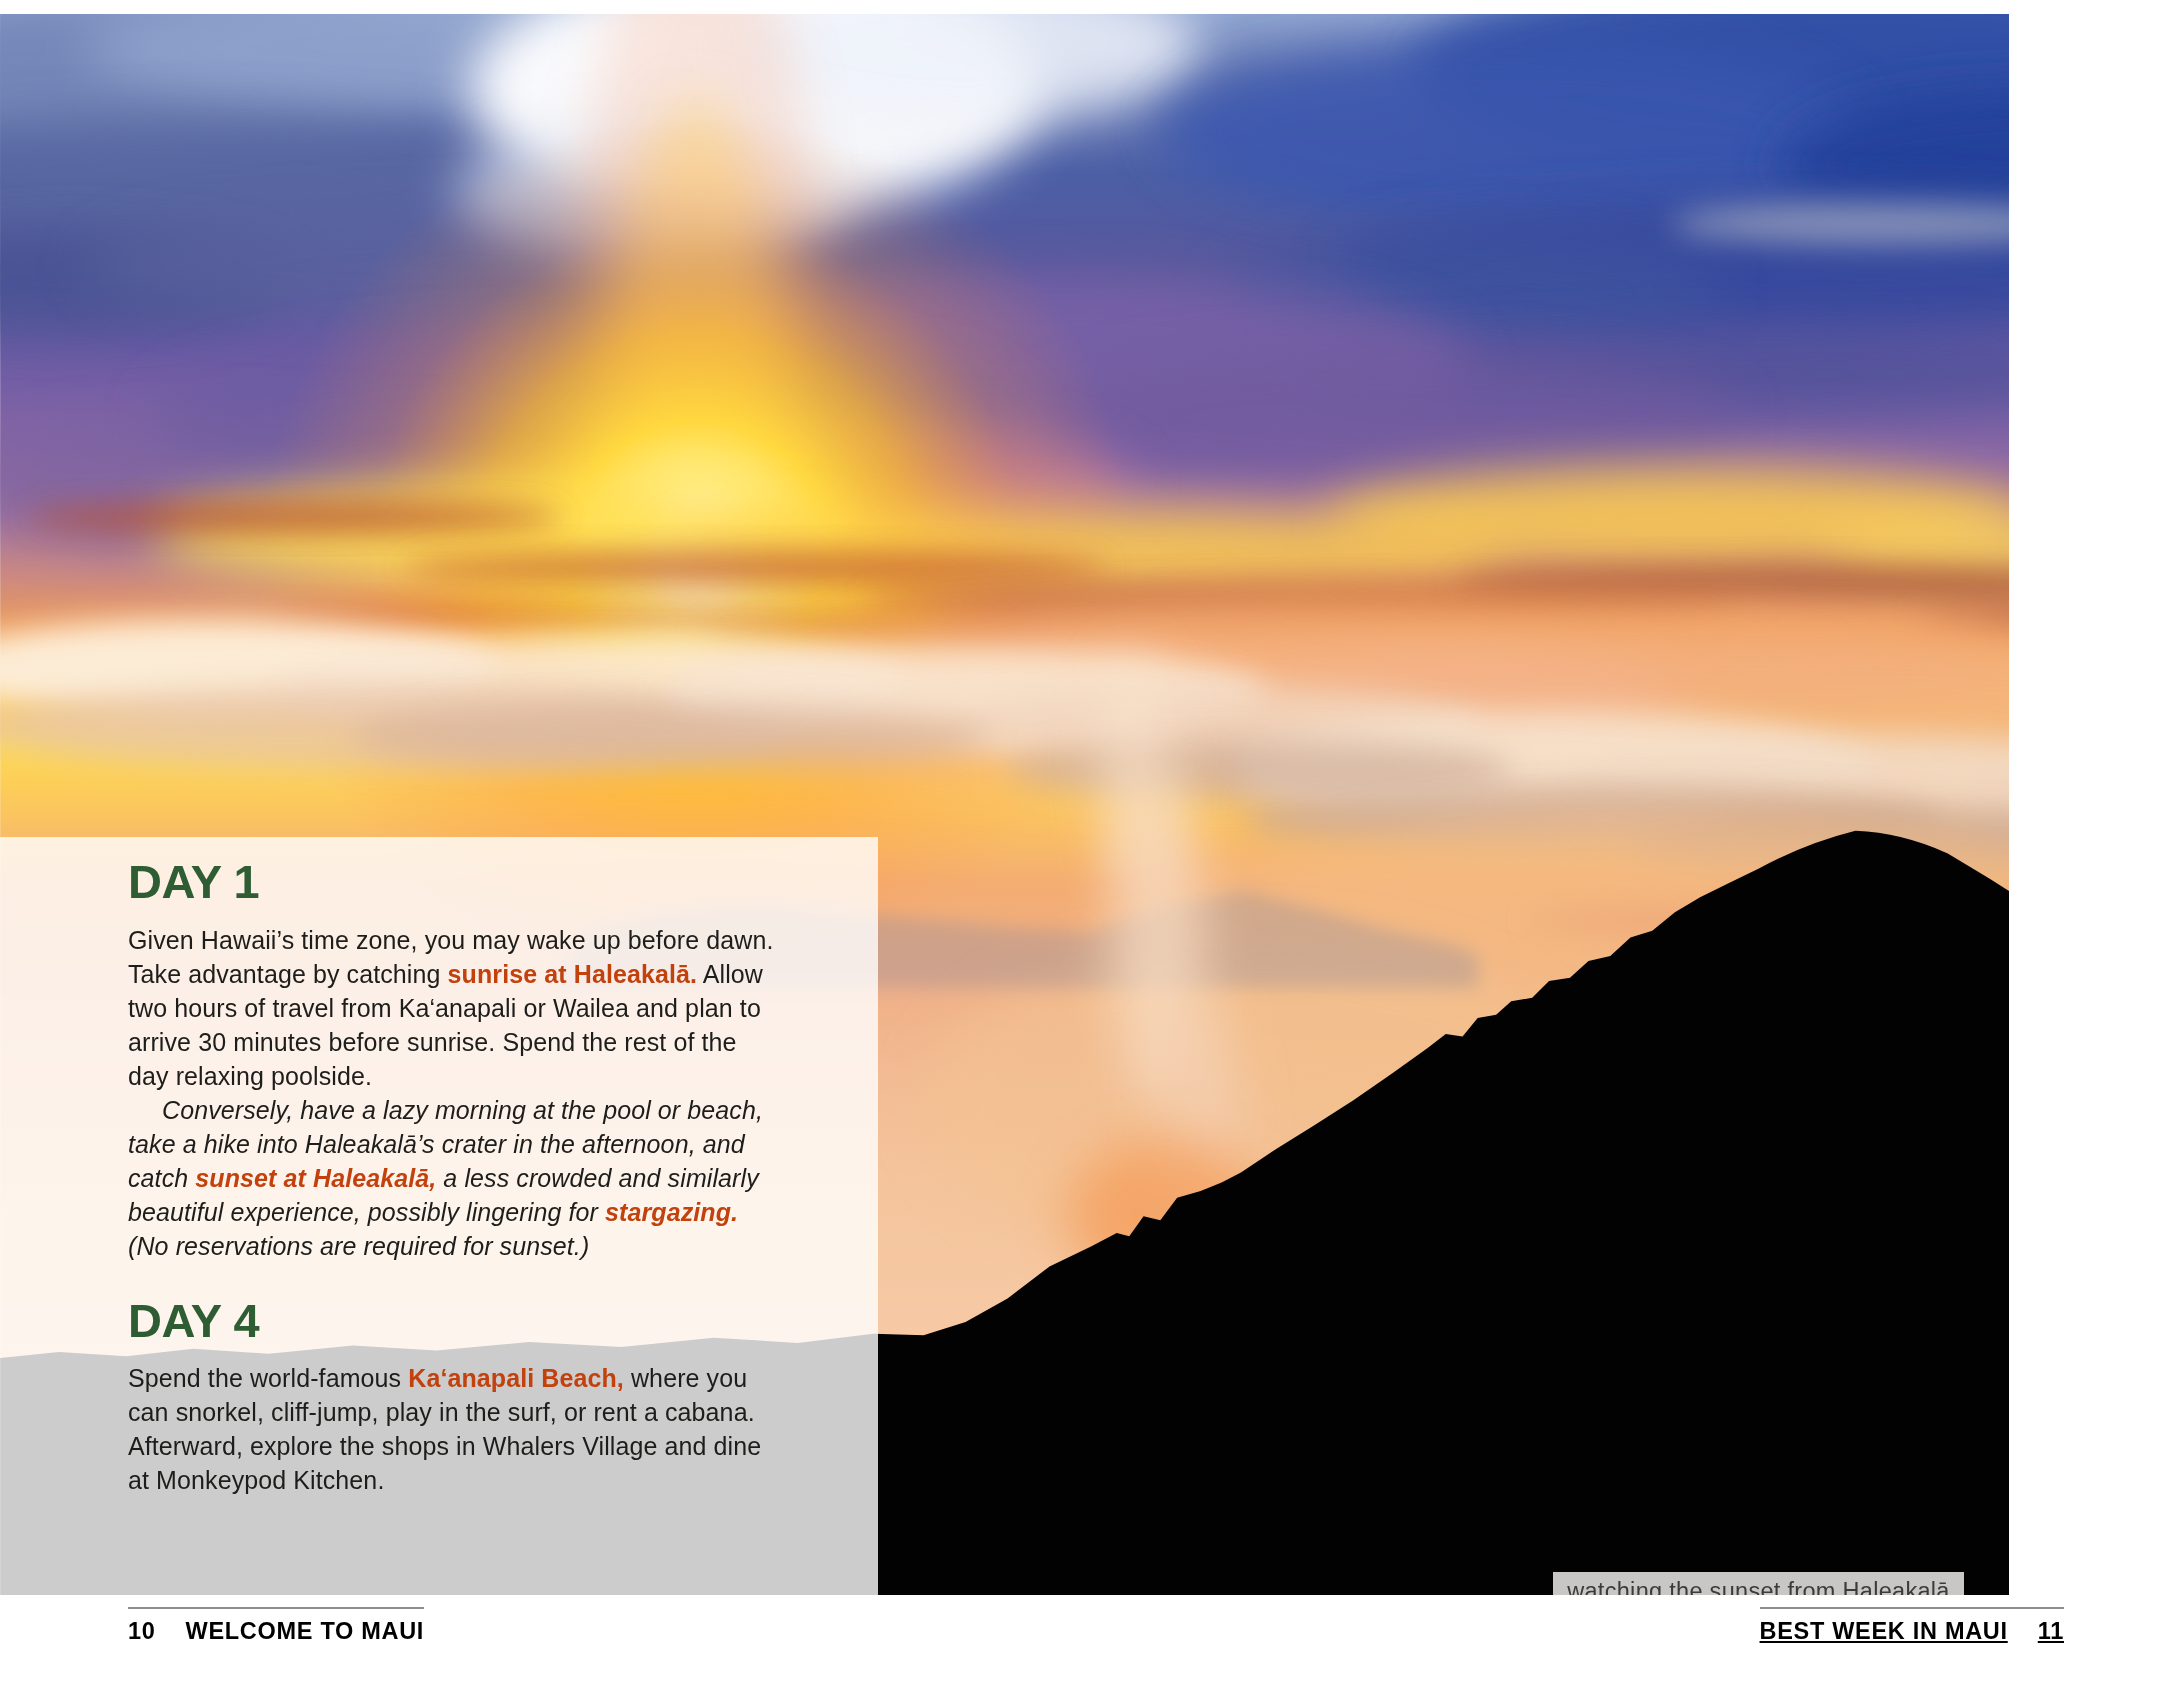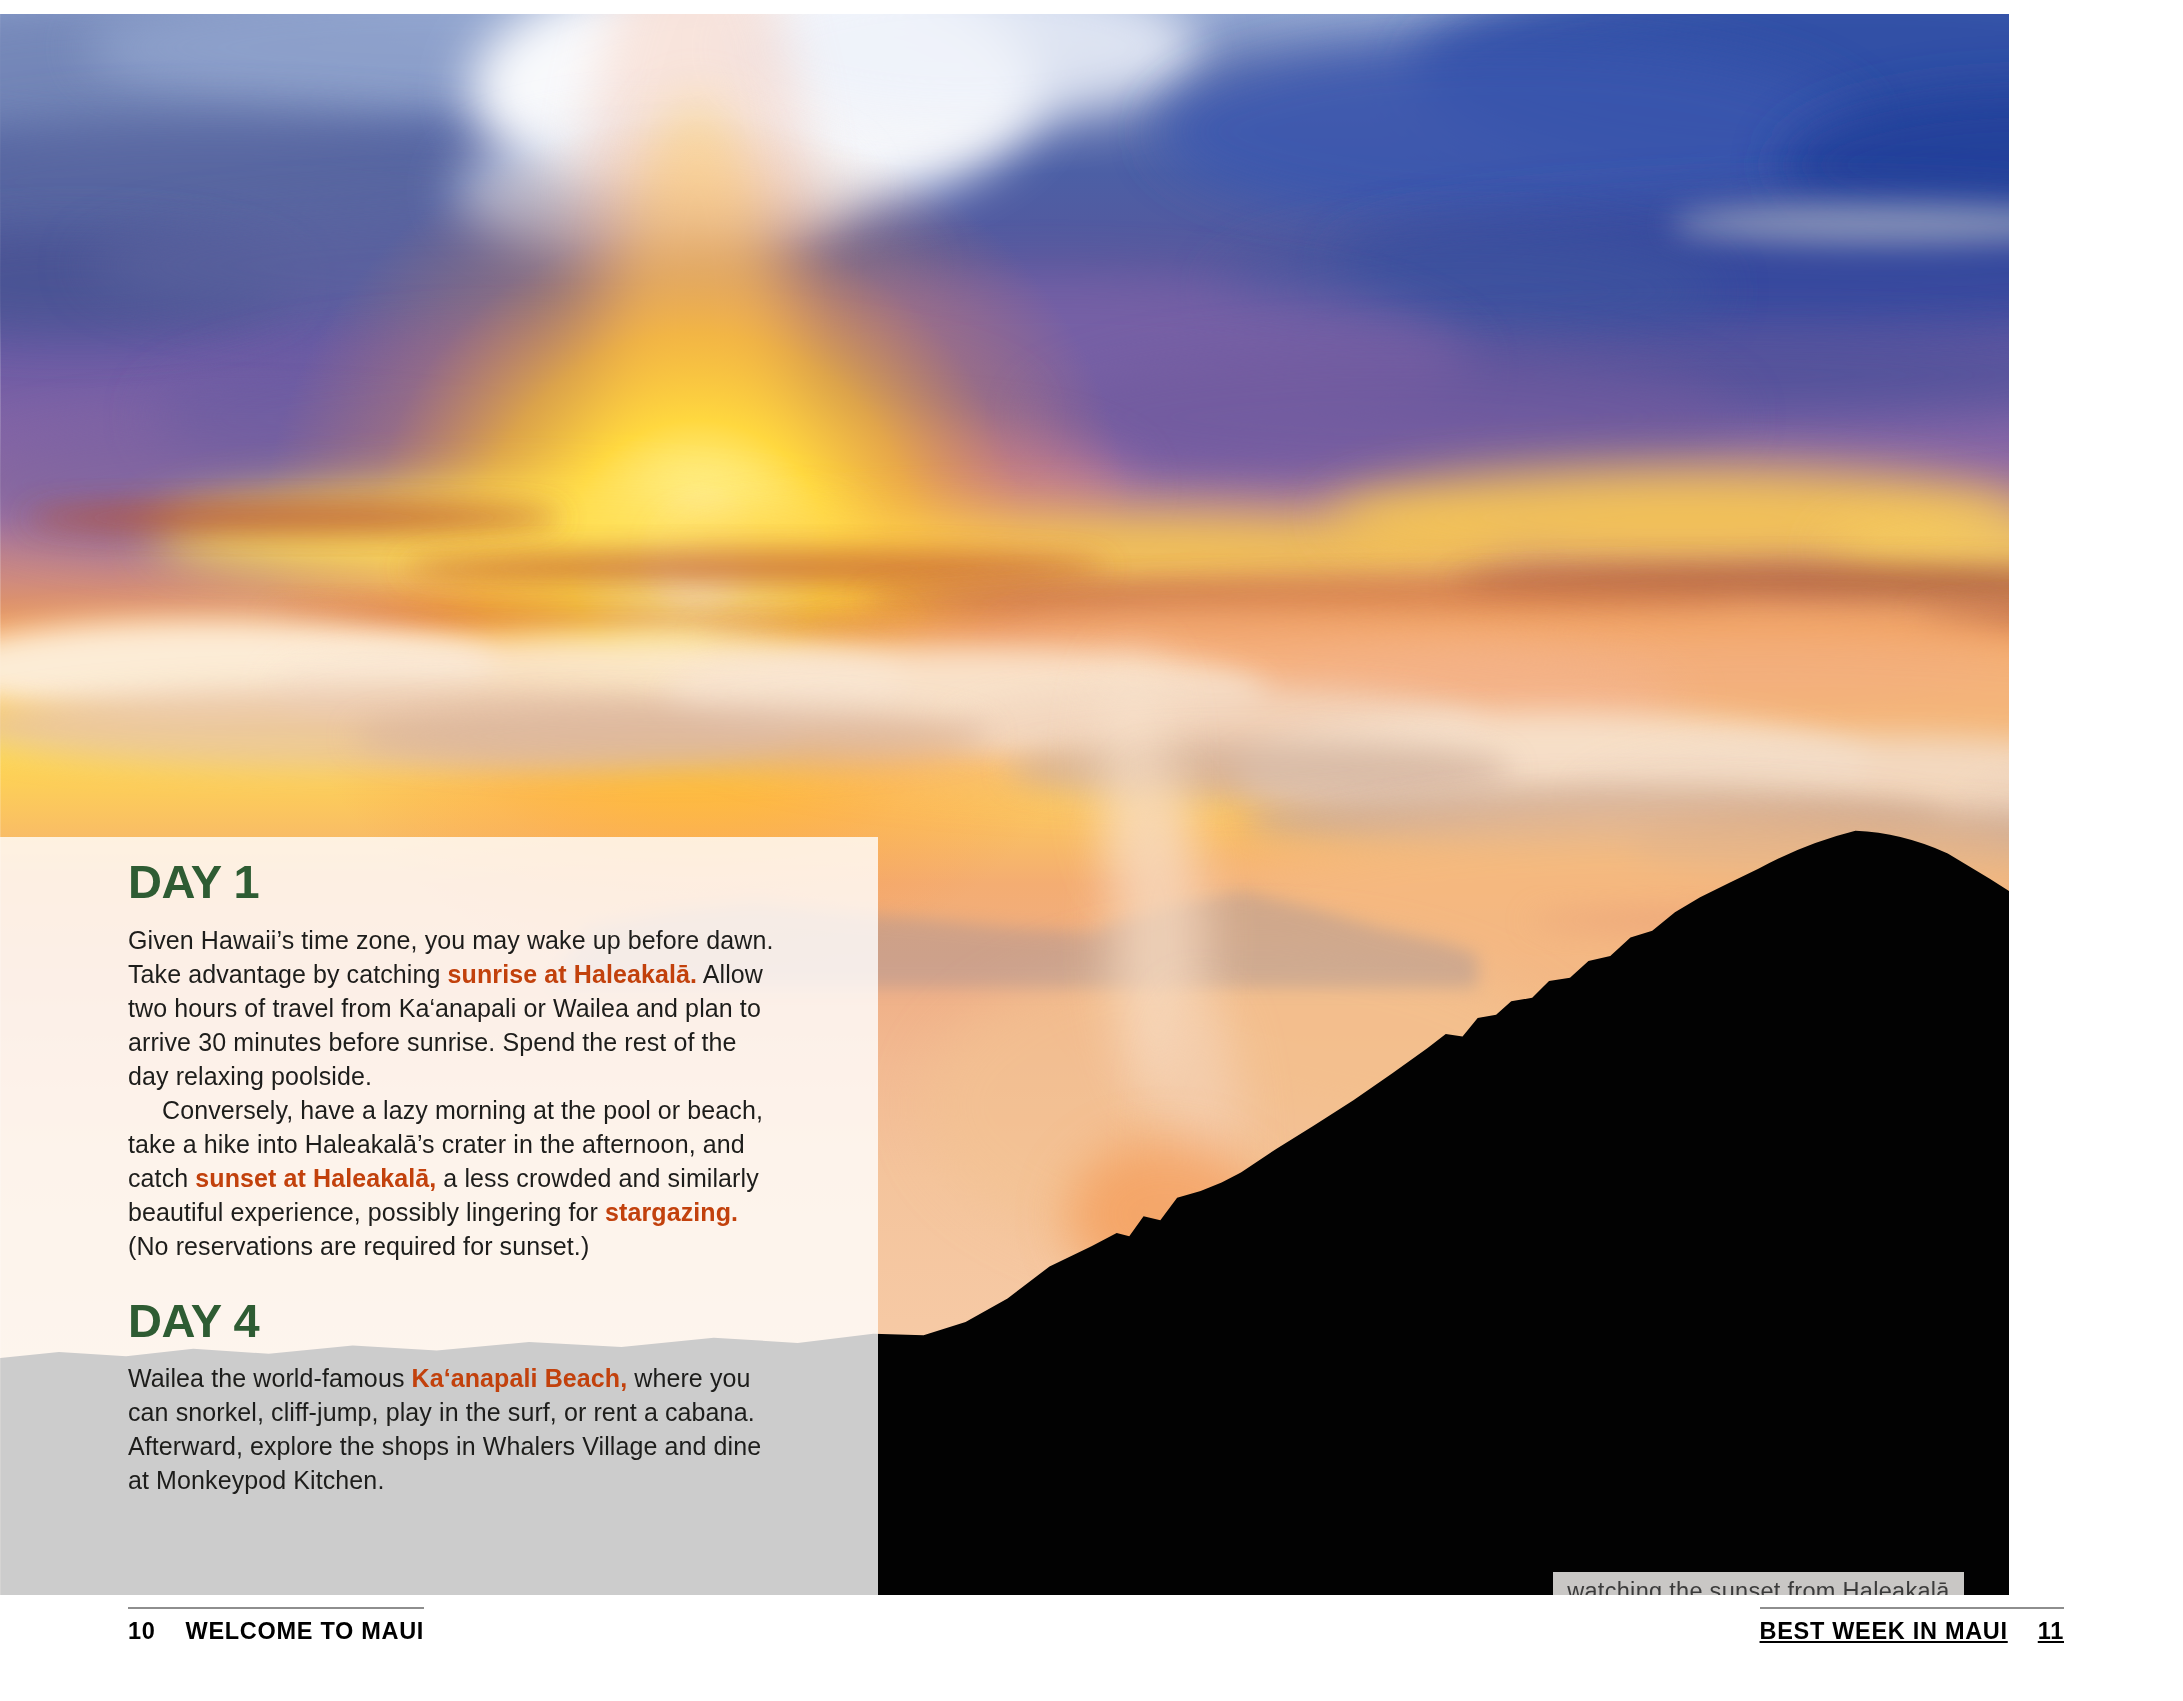--- a/index.html
+++ b/index.html
@@ -25,21 +25,21 @@
   }
   .day-section + .day-section{margin-top:32px;}
   .day-heading{
     margin:0 0 14.3px 0; font-size:47px; line-height:52px; font-weight:bold;
     color:#2e5c33; letter-spacing:-0.4px;
   }
   .day-body{
     margin:0; max-width:850px; font-size:25px; line-height:34px;
     color:#1d1d1b; letter-spacing:0.1px;
   }
-  .day-body.indent{text-indent:34px;}
+  .day-body.indent{text-indent:34px;font-style:italic;}
   .day-body strong{font-weight:bold; color:#c2410c;}
   
   .footer{position:absolute; left:0; top:1595px; width:2183px; height:106px; background:#ffffff;}
   .footer-block{position:absolute; top:11.8px; display:inline-flex; flex-direction:column;}
   .footer-block.left{left:128px;}
   .footer-block.right{right:119px;text-decoration:underline;}
   .footer-rule{height:2.5px; background:#8e8e8e; margin-bottom:8.4px;}
   .footer-row{
     display:flex; gap:30px; align-items:baseline;
     font-size:23.5px; font-weight:bold; color:#000000; letter-spacing:0.7px; white-space:nowrap;
@@ -182,21 +182,21 @@
 
   <div class="panel">
     <div id="itinerary-content">
         <section class="day-section">
           <h2 class="day-heading">DAY 1</h2>
           <p class="day-body"><span>Given Hawaii’s time zone, you may wake up before dawn. Take advantage by catching </span><strong>sunrise at Haleakalā.</strong><span> Allow two hours of travel from Ka‘anapali or Wailea and plan to arrive 30 minutes before sunrise. Spend the rest of the day relaxing poolside.</span></p>
           <p class="day-body indent"><span>Conversely, have a lazy morning at the pool or beach, take a hike into Haleakalā’s crater in the afternoon, and catch </span><strong>sunset at Haleakalā,</strong><span> a less crowded and similarly beautiful experience, possibly lingering for </span><strong>stargazing.</strong><span> (No reservations are required for sunset.)</span></p>
         </section>
         <section class="day-section">
           <h2 class="day-heading">DAY 4</h2>
-          <p class="day-body"><span>Wailea the world-famous </span><strong>Ka‘anapali Beach,</strong><span> where you can snorkel, cliff-jump, play in the surf, or rent a cabana. Afterward, explore the shops in Whalers Village and dine at Monkeypod Kitchen.</span></p>
+          <p class="day-body"><span>Spend the world-famous </span><strong>Ka‘anapali Beach,</strong><span> where you can snorkel, cliff-jump, play in the surf, or rent a cabana. Afterward, explore the shops in Whalers Village and dine at Monkeypod Kitchen.</span></p>
         </section>
       </div>
   </div>
 
   <div class="footer">
     <div class="footer-block left">
       <div class="footer-rule"></div>
       <div class="footer-row">
         <span>10</span>
         <span>WELCOME TO MAUI</span>

